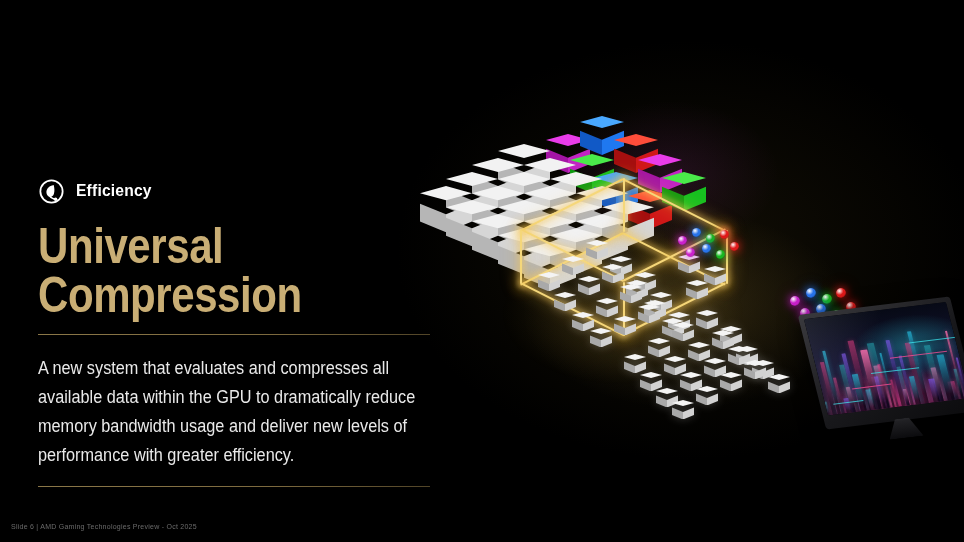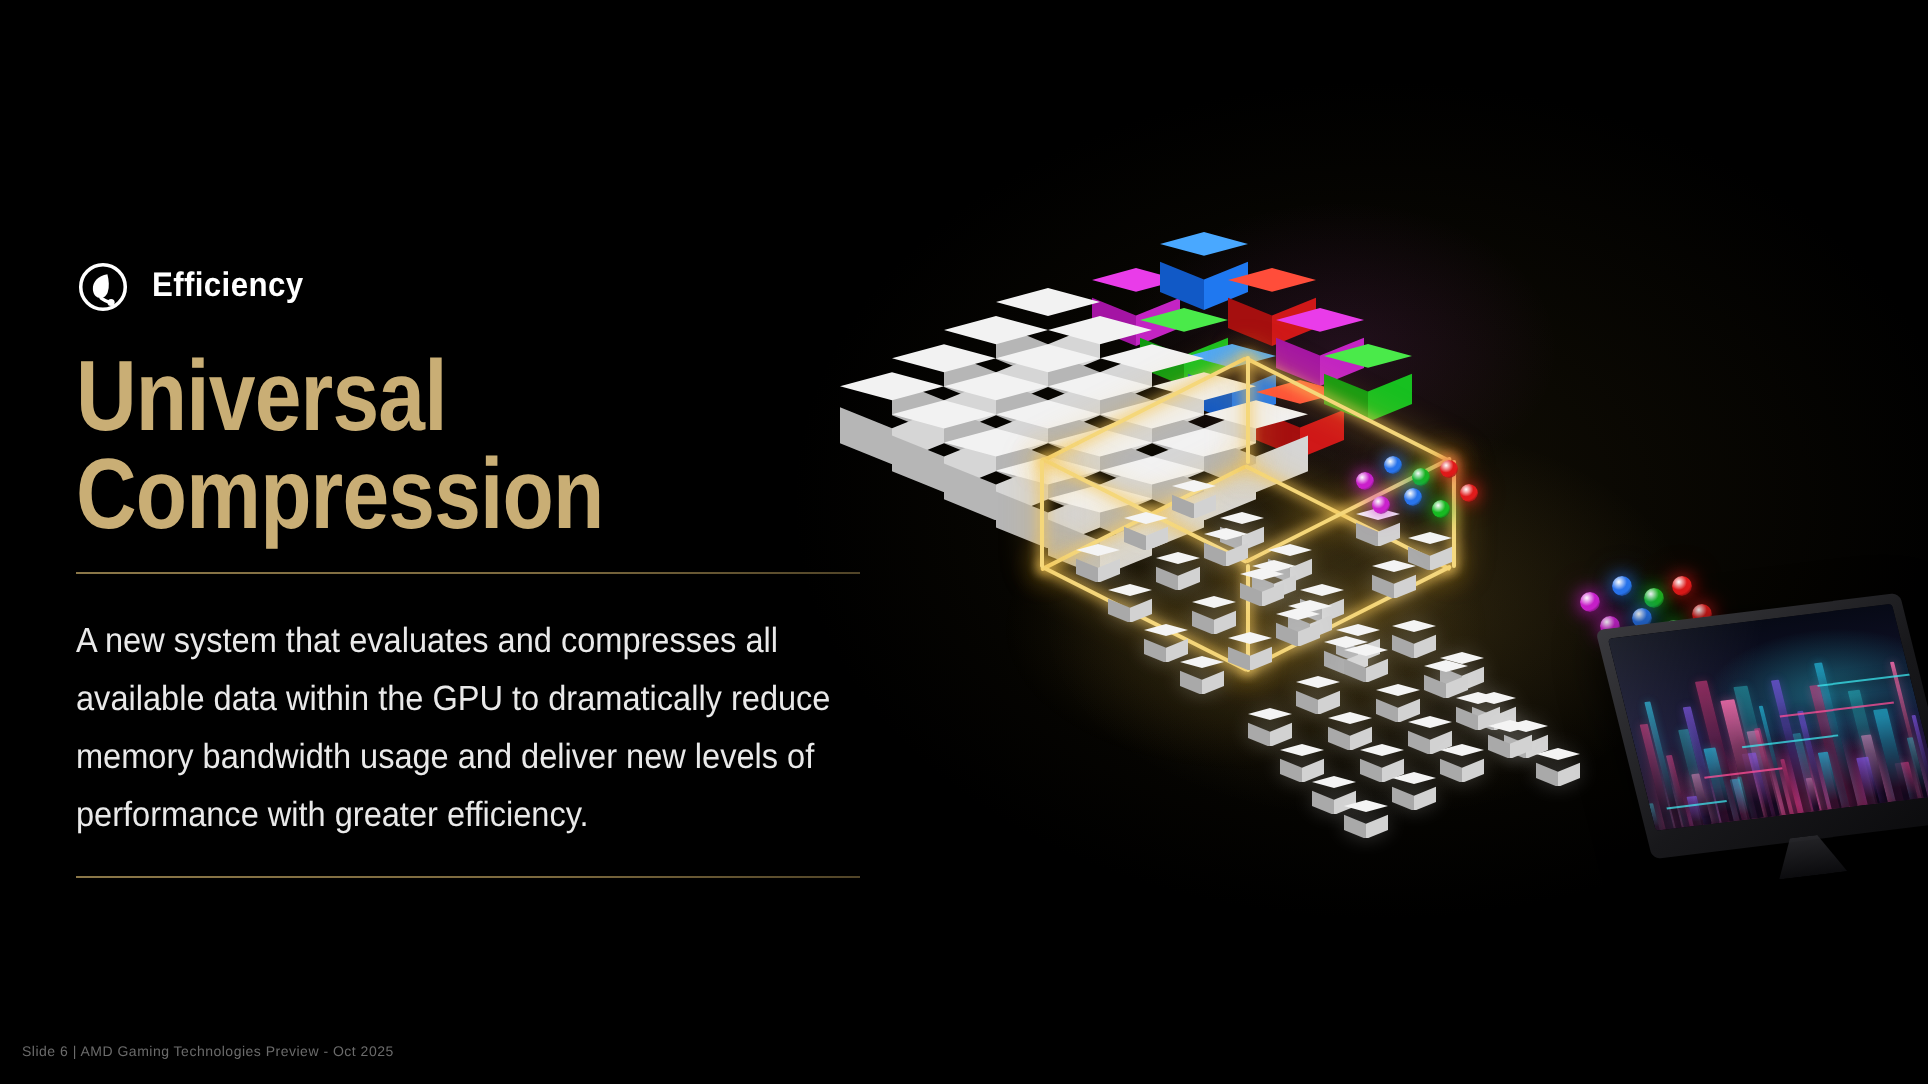--- a/index.html
+++ b/index.html
@@ -20,21 +20,21 @@
     overflow:hidden;
   }
 
   
   #left{
     position:absolute; left:38px; top:128px; width:400px;
   }
 
   .eyebrow{
     display:flex; align-items:center; gap:11px;
-    height:30px; margin-bottom:16px;
+    height:30px; margin-bottom:16px;margin-top:48px;
   }
   .eyebrow .ico{
     width:27px; height:27px; flex:0 0 27px;
     display:block;
   }
   .eyebrow .lbl{
     color:#ffffff;
     font-size:17px;
     font-weight:bold;
     letter-spacing:0.2px;

